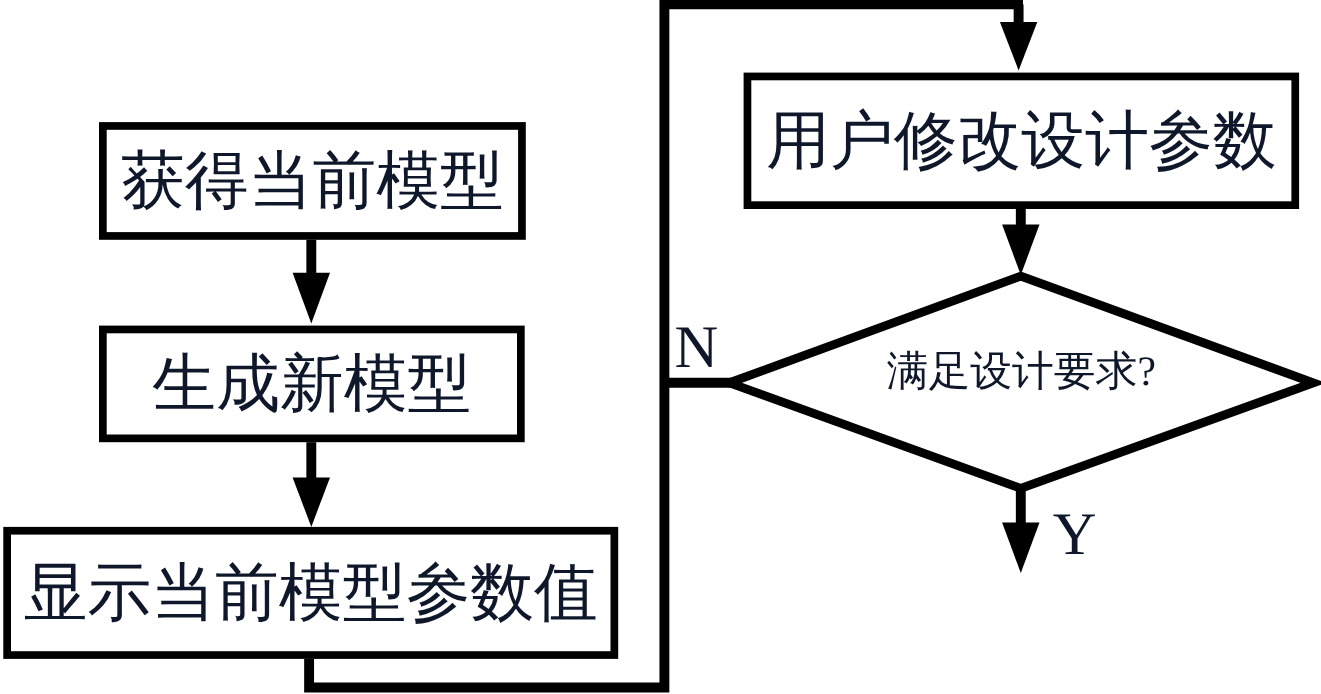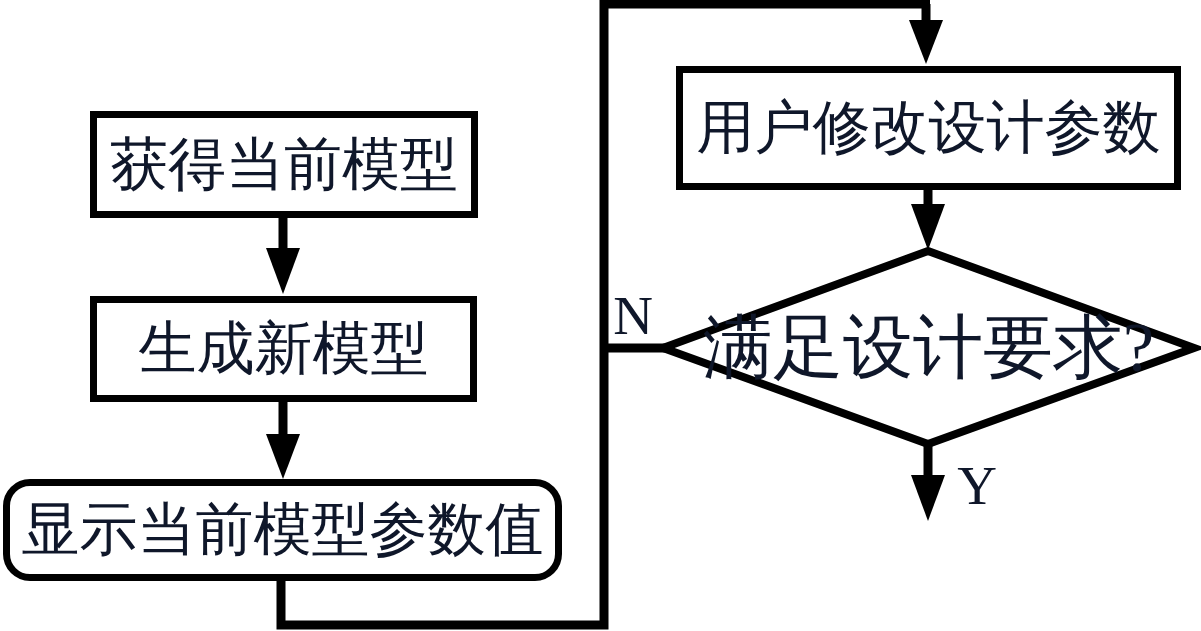--- a/index.html
+++ b/index.html
@@ -25,36 +25,36 @@
     display: flex;
     align-items: center;
     justify-content: center;
     font-size: 58px;
     line-height: 1;
     white-space: nowrap;
   }
   .diamond-label {
     position: absolute;
     display: flex;
-    align-items: center;
+    align-items: flex-start;
     justify-content: center;
-    font-size: 70px;
+    font-size: 38px;
     line-height: 1;
     white-space: nowrap;
   }
   .edge-label {
     position: absolute;
     font-size: 55px;
     line-height: 1;
     text-align: center;
   }
   
   #n0 { left: 90px;  top: 111px; width: 388px; height: 107px; }
   #n1 { left: 90px;  top: 296px; width: 387px; height: 106px; }
-  #n2 { left: 3px;   top: 479px; width: 559px; height: 102px; border-radius: 27px; }
+  #n2 { left: 3px;   top: 479px; width: 559px; height: 120px; }
   #n3 { left: 676px; top: 66px;  width: 505px; height: 124px; }
   #n5 { left: 763px; top: 523px; width: 329px; height: 105px; }
   #dlabel { left: 663px; top: 319px; width: 531px; height: 58px; }
   #labelN { left: 600px; top: 288px; width: 66px; }
   #labelY { left: 944px; top: 458px; width: 66px; }
 </style>
 </head>
 <body>
 
 <div class="canvas">

